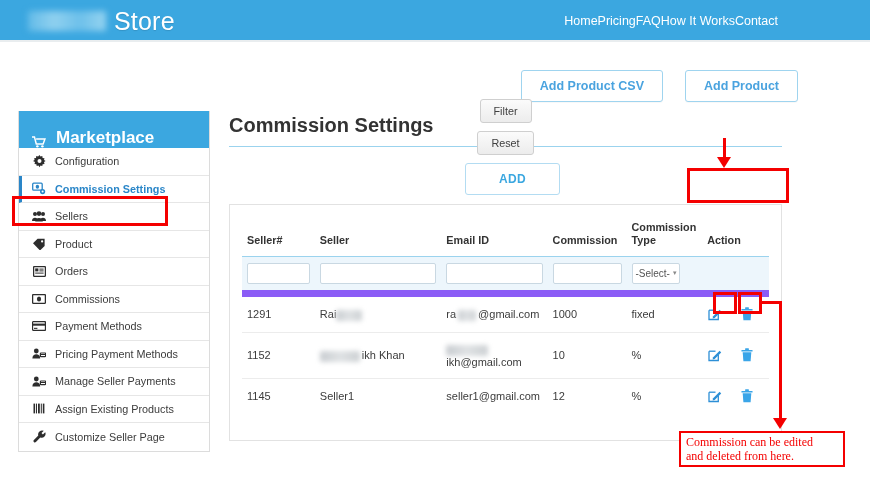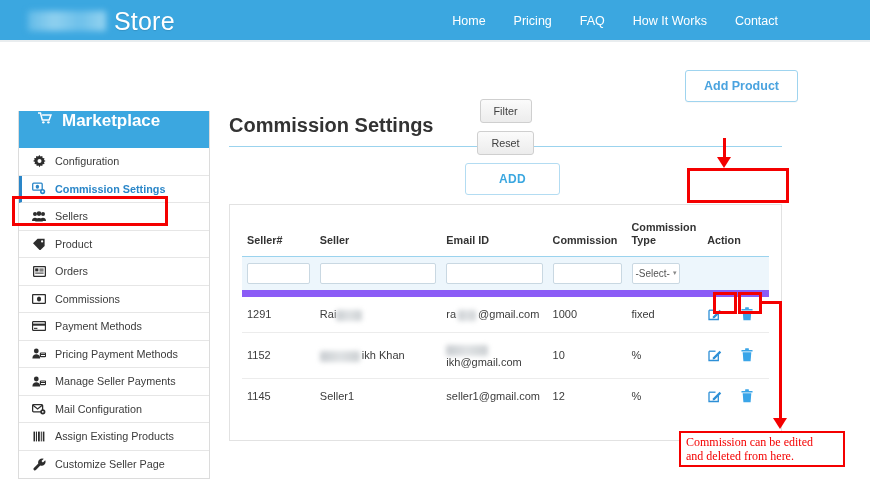--- a/index.html
+++ b/index.html
@@ -29,21 +29,21 @@
     border-radius:2px;
     margin-right: 8px;
   }
   .brand-text {
     font-size:25px; color:#ffffff; font-weight:400;
     letter-spacing:0.2px;
     text-shadow: 0 1px 1px rgba(0,0,0,0.12);
   }
   .topnav {
     position:absolute; right:92px; top:0; height:42px;
-    display:flex; align-items:center; gap:28px;
+    display:flex; align-items:center; 
   }
   .topnav a {
     color:#ffffff; font-size:12.5px; text-decoration:none;
     white-space:nowrap;
   }
 
   
   .top-actions {
     position:absolute; right:72px; top:70px;
     display:flex; gap:22px;
@@ -66,22 +66,22 @@
     position:absolute; left:18px; top:111px;
     width:192px;
     border:1px solid #dcdcdc;
     border-top:none;
     background:#ffffff;
   }
   .sidebar-header {
     background:#3ba7e0;
     color:#fff;
     height:37px;
-    display:flex; align-items:flex-start;
-    padding-left:19px;
+    display:flex; align-items:flex-end;
+    padding-left:13px;
     gap:10px;
     font-size:17px;
     font-weight:bold;
   }
   .sb-item {
     height:27.5px;
     display:flex; align-items:center;
     padding-left:13px;
     gap:9px;
     font-size:10.8px;
@@ -253,20 +253,21 @@
     <div class="topnav">
       <a href="#">Home</a>
       <a href="#">Pricing</a>
       <a href="#">FAQ</a>
       <a href="#">How It Works</a>
       <a href="#">Contact</a>
     </div>
   </div>
 
   <div class="top-actions">
+    <button class="btn-outline">Add Product CSV</button>
     <button class="btn-outline">Add Product</button>
   </div>
 
   <div class="sidebar">
     <div class="sidebar-header">
       <span class="sb-icon">
         <svg width="17" height="14" viewBox="0 0 17 14">
             <path d="M0 1h3l2.2 8.4h8.3l2.2-6H5" fill="none" stroke="#fff" stroke-width="1.8"></path>
             <circle cx="6.5" cy="12.3" r="1.5" fill="#fff"></circle>
             <circle cx="12.6" cy="12.3" r="1.5" fill="#fff"></circle>
@@ -372,31 +373,20 @@
         <svg width="14" height="11" viewBox="0 0 14 11">
             <circle cx="4.3" cy="3" r="2.4" fill="#2d2d2d"></circle>
             <path d="M0.4 10.4c0-2.6 1.8-4.1 3.9-4.1s3.9 1.5 3.9 4.1z" fill="#2d2d2d"></path>
             <rect x="8.4" y="5" width="5.2" height="3.6" rx="0.6" fill="none" stroke="#2d2d2d" stroke-width="1.2"></rect>
             <rect x="8.4" y="6" width="5.2" height="1" fill="#2d2d2d"></rect>
           </svg>
       </span>
       <span>Manage Seller Payments</span>
     </div>
 
-    <div class="sb-item">
-      <span class="sb-icon">
-        <svg width="14" height="12" viewBox="0 0 14 12">
-            <rect x="0.6" y="1.6" width="10" height="7.2" rx="1" fill="none" stroke="#2d2d2d" stroke-width="1.3"></rect>
-            <path d="M1 2.2 5.6 6 10.2 2.2" fill="none" stroke="#2d2d2d" stroke-width="1.2"></path>
-            <circle cx="10.8" cy="8.8" r="2.6" fill="#2d2d2d"></circle>
-            <circle cx="10.8" cy="8.8" r="0.9" fill="#fff"></circle>
-          </svg>
-      </span>
-      <span>Mail Configuration</span>
-    </div>
 
     <div class="sb-item">
       <span class="sb-icon">
         <svg width="13" height="11" viewBox="0 0 13 11">
             <rect x="0.5" y="0.6" width="1.6" height="9.8" fill="#2d2d2d"></rect>
             <rect x="3" y="0.6" width="1" height="9.8" fill="#2d2d2d"></rect>
             <rect x="5" y="0.6" width="1.8" height="9.8" fill="#2d2d2d"></rect>
             <rect x="7.8" y="0.6" width="1" height="9.8" fill="#2d2d2d"></rect>
             <rect x="9.8" y="0.6" width="1.6" height="9.8" fill="#2d2d2d"></rect>
           </svg>

